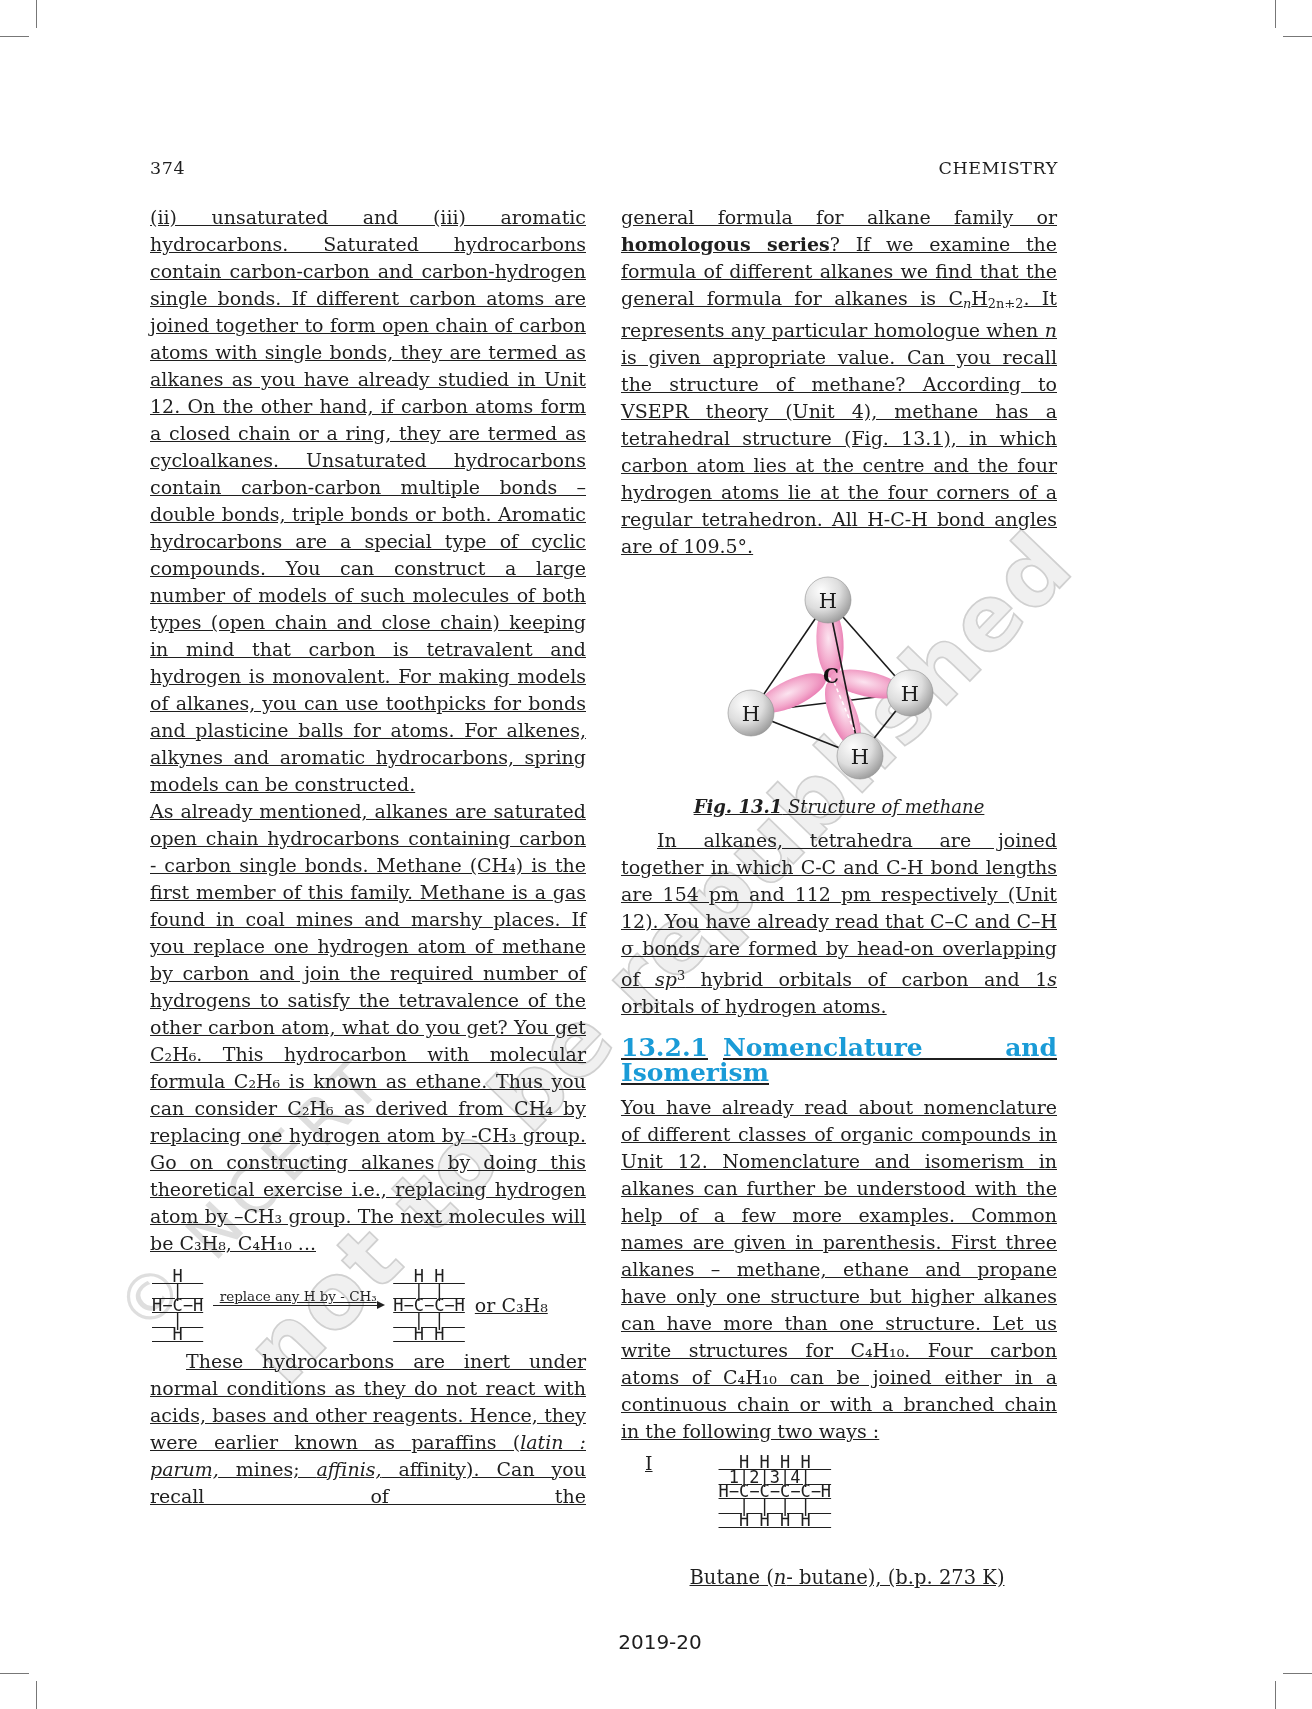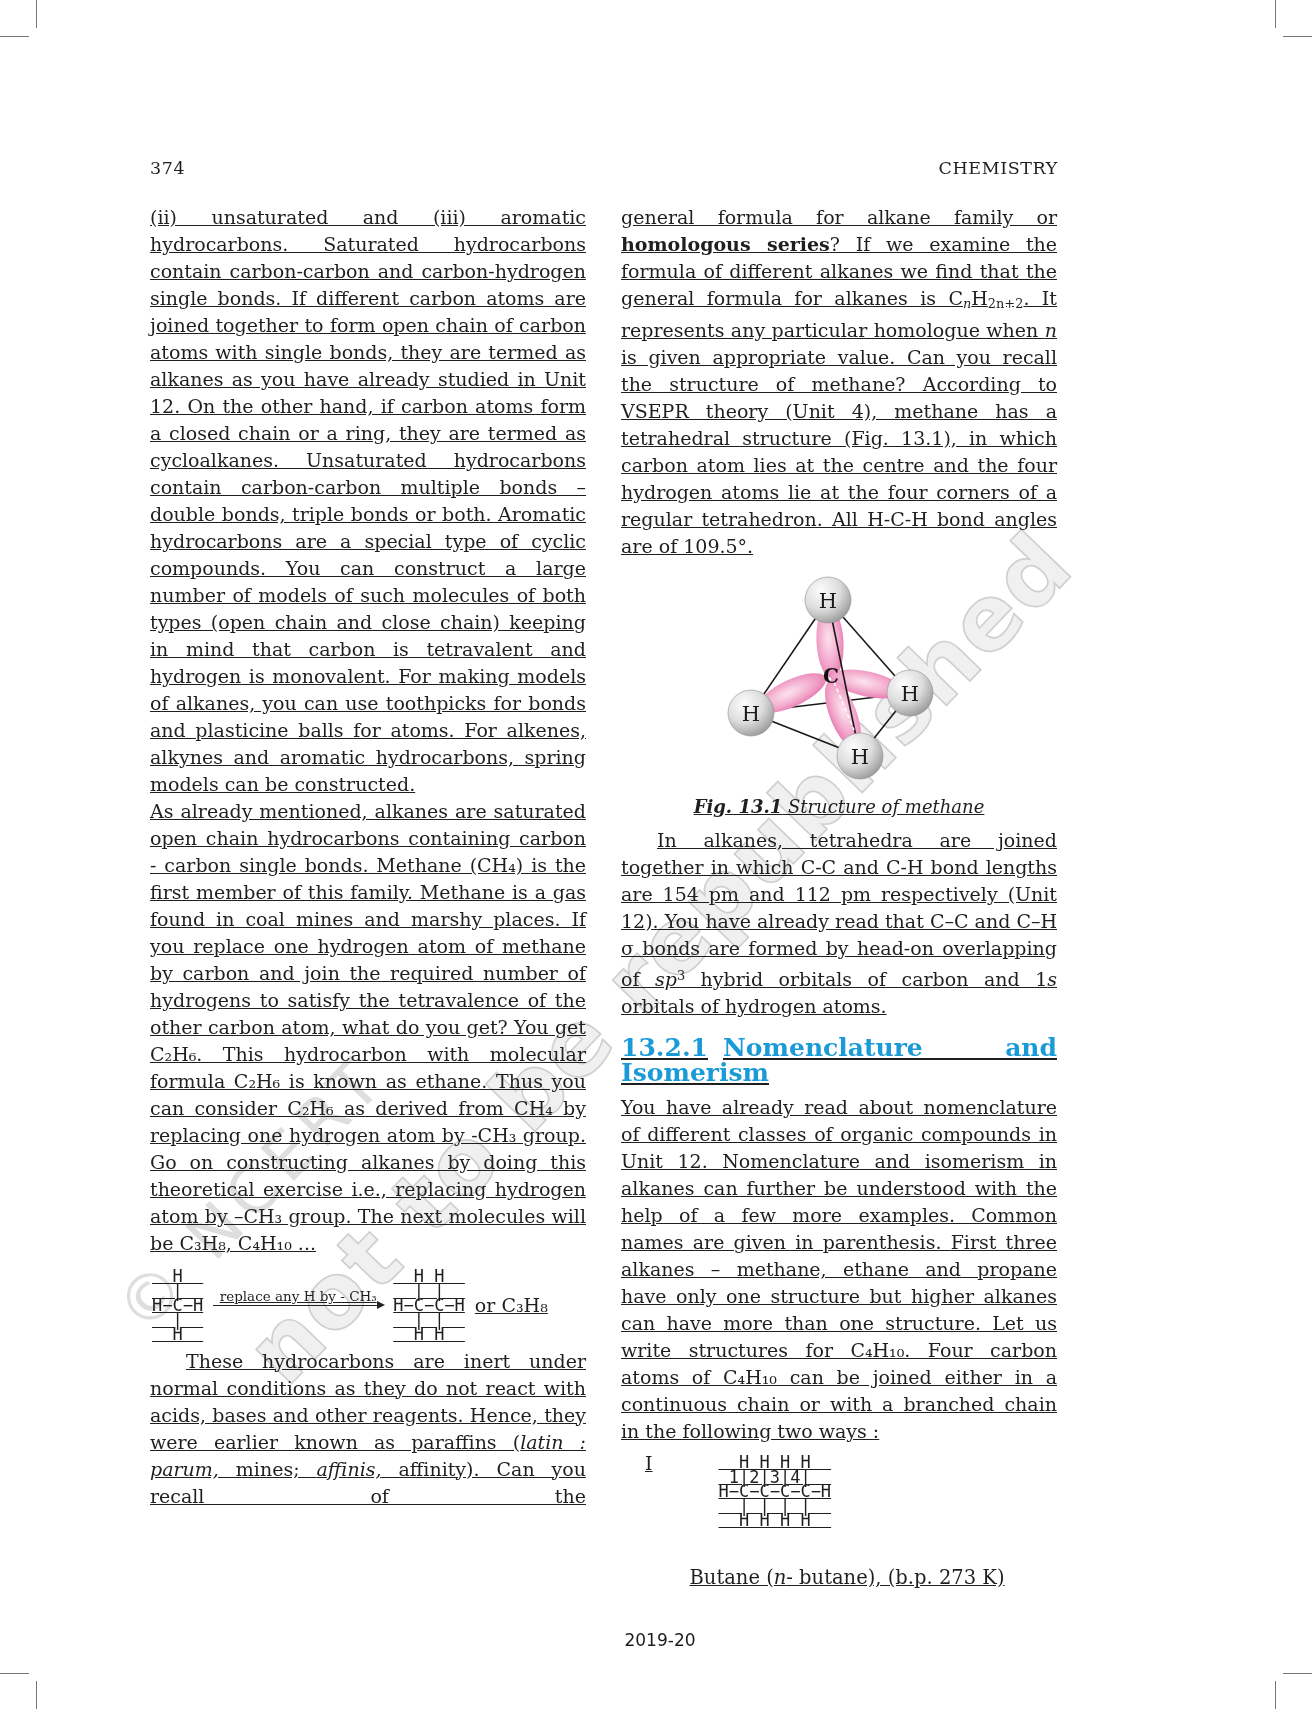--- a/index.html
+++ b/index.html
@@ -44,21 +44,21 @@
   .or-result{font-size:19px;}
   
   .fig{text-align:center;margin:12px 0 2px 0;}
   .figcap{text-align:center;font-size:18px;margin:0 0 8px 0;line-height:24px;}
   
   .butane{display:flex;align-items:flex-start;margin:10px 0 0 0;}
   .roman{font-size:19px;margin-left:24px;margin-right:66px;line-height:16px;}
   .butane-cap{text-align:center;font-size:19.5px;margin-top:36px;padding-left:16px;}
   
   .pg-footer{position:absolute;left:8px;right:0;top:1630px;text-align:center;z-index:2;
-             font-family:"DejaVu Sans",sans-serif;font-size:17px;color:#1d1d1d;}
+             font-family:"DejaVu Sans",sans-serif;font-size:20px;color:#1d1d1d;}
 </style>
 </head>
 <body>
 
 <div class="page">
 
   <div class="crop" style="left:36px;top:0;width:1px;height:28px;"></div>
   <div class="crop" style="left:0;top:36px;width:29px;height:1px;"></div>
   <div class="crop" style="left:1275px;top:0;width:1px;height:28px;"></div>
   <div class="crop" style="left:1283px;top:36px;width:29px;height:1px;"></div>

